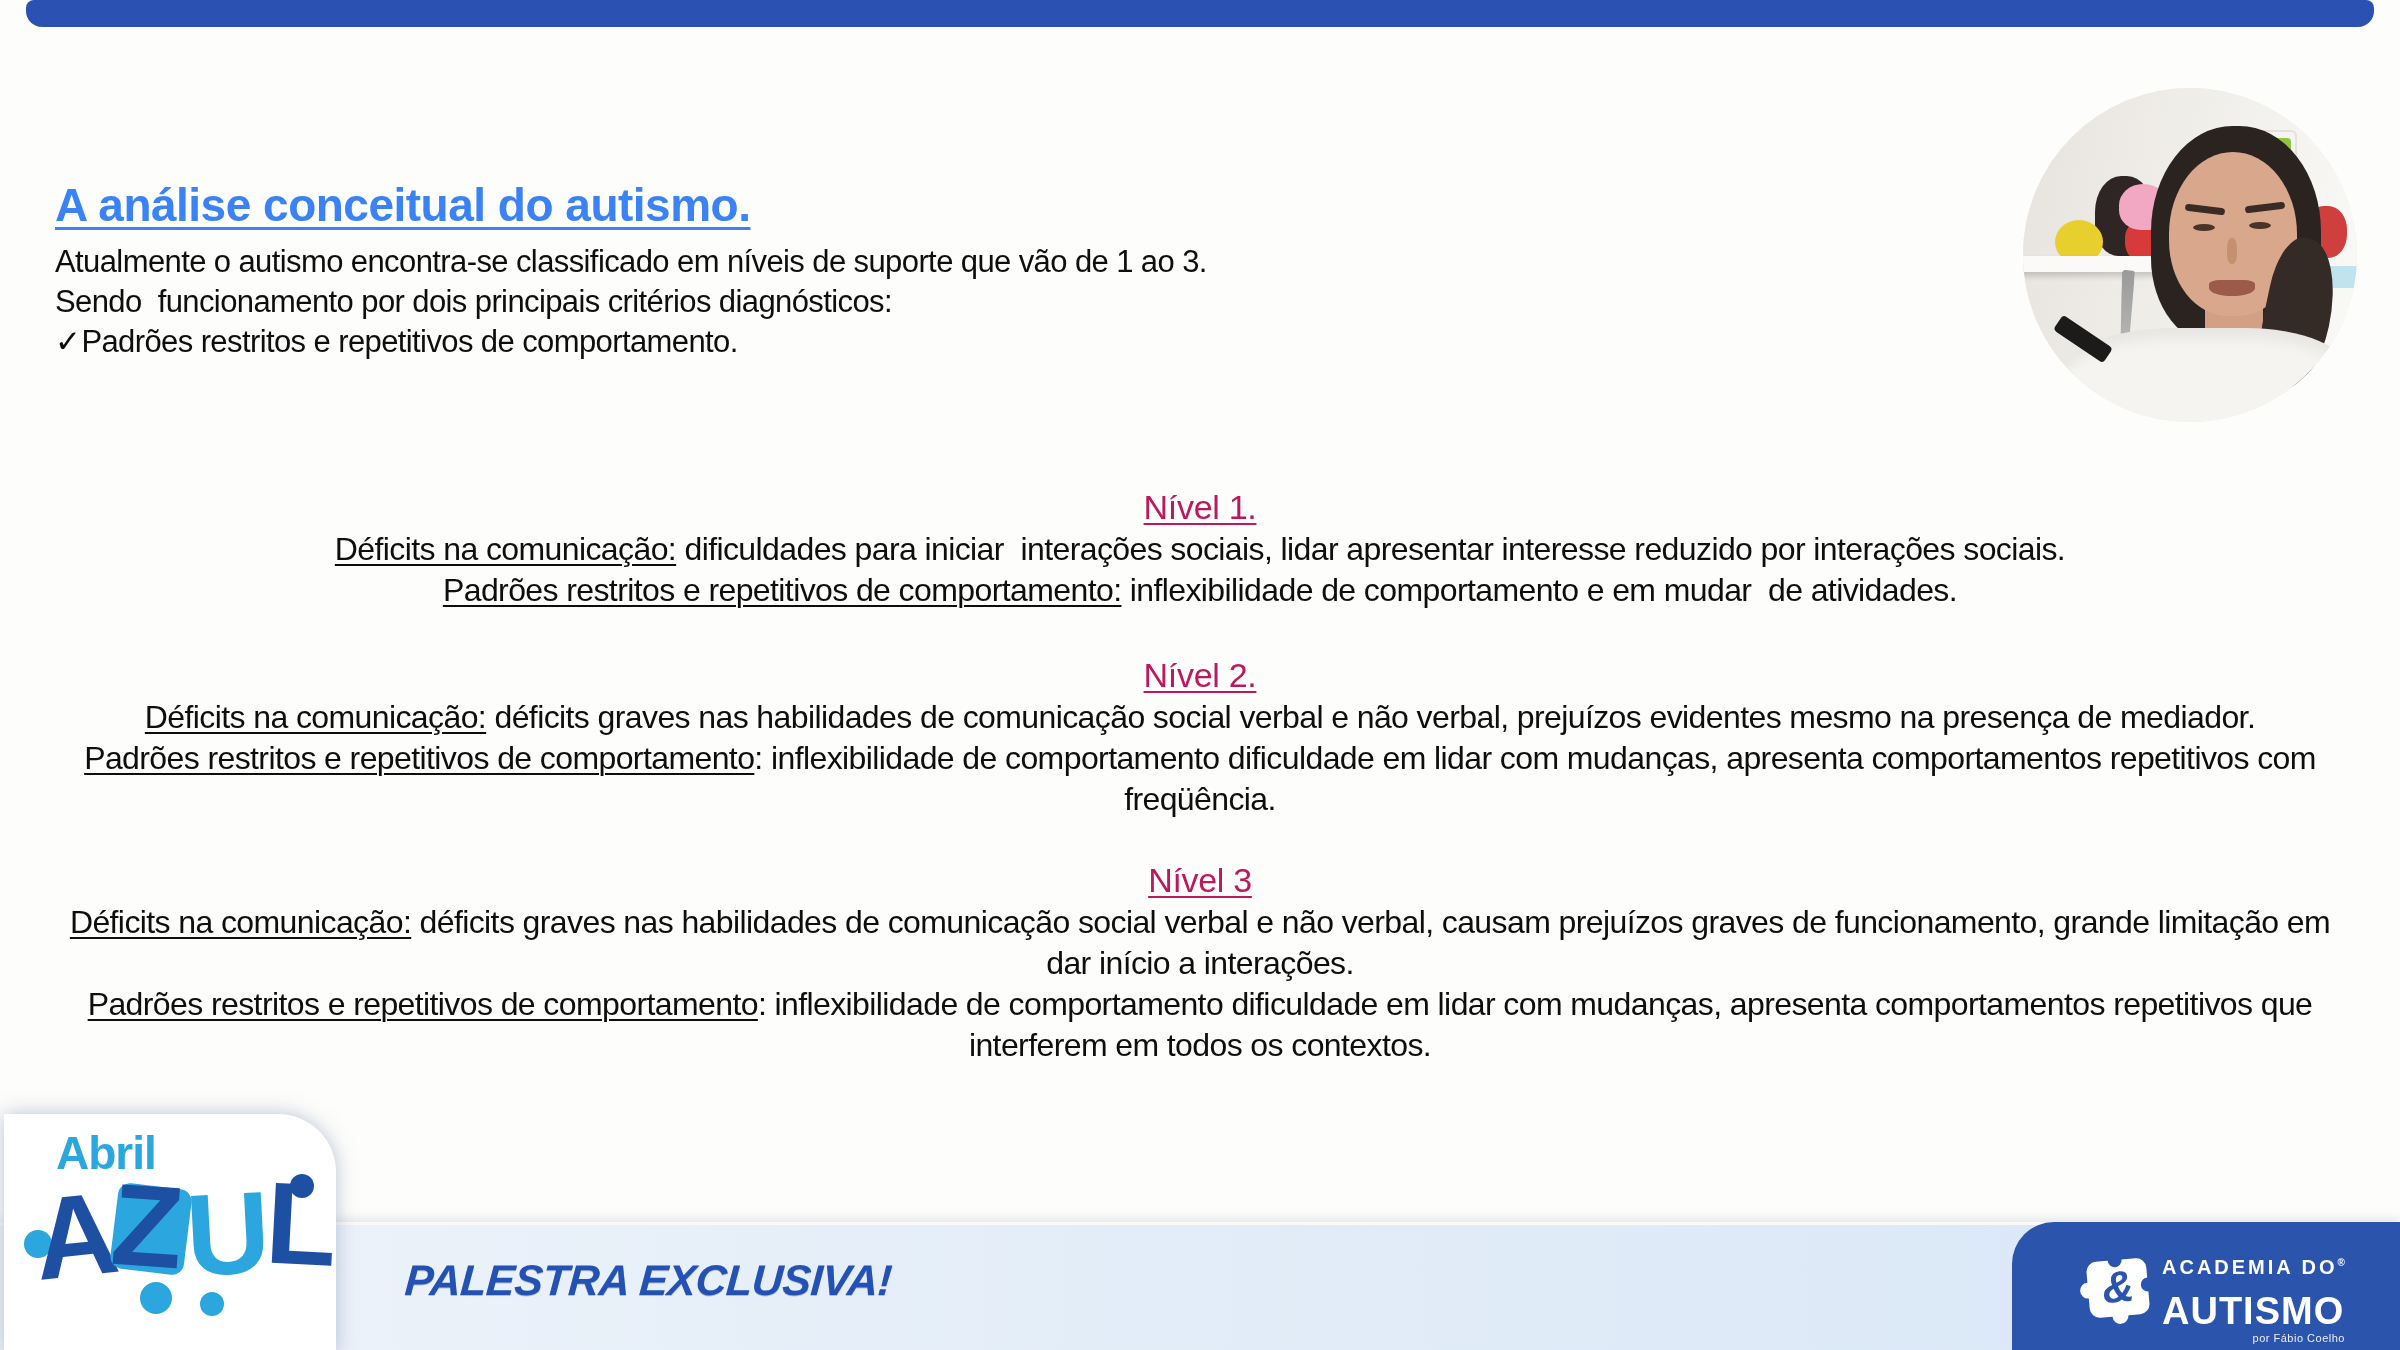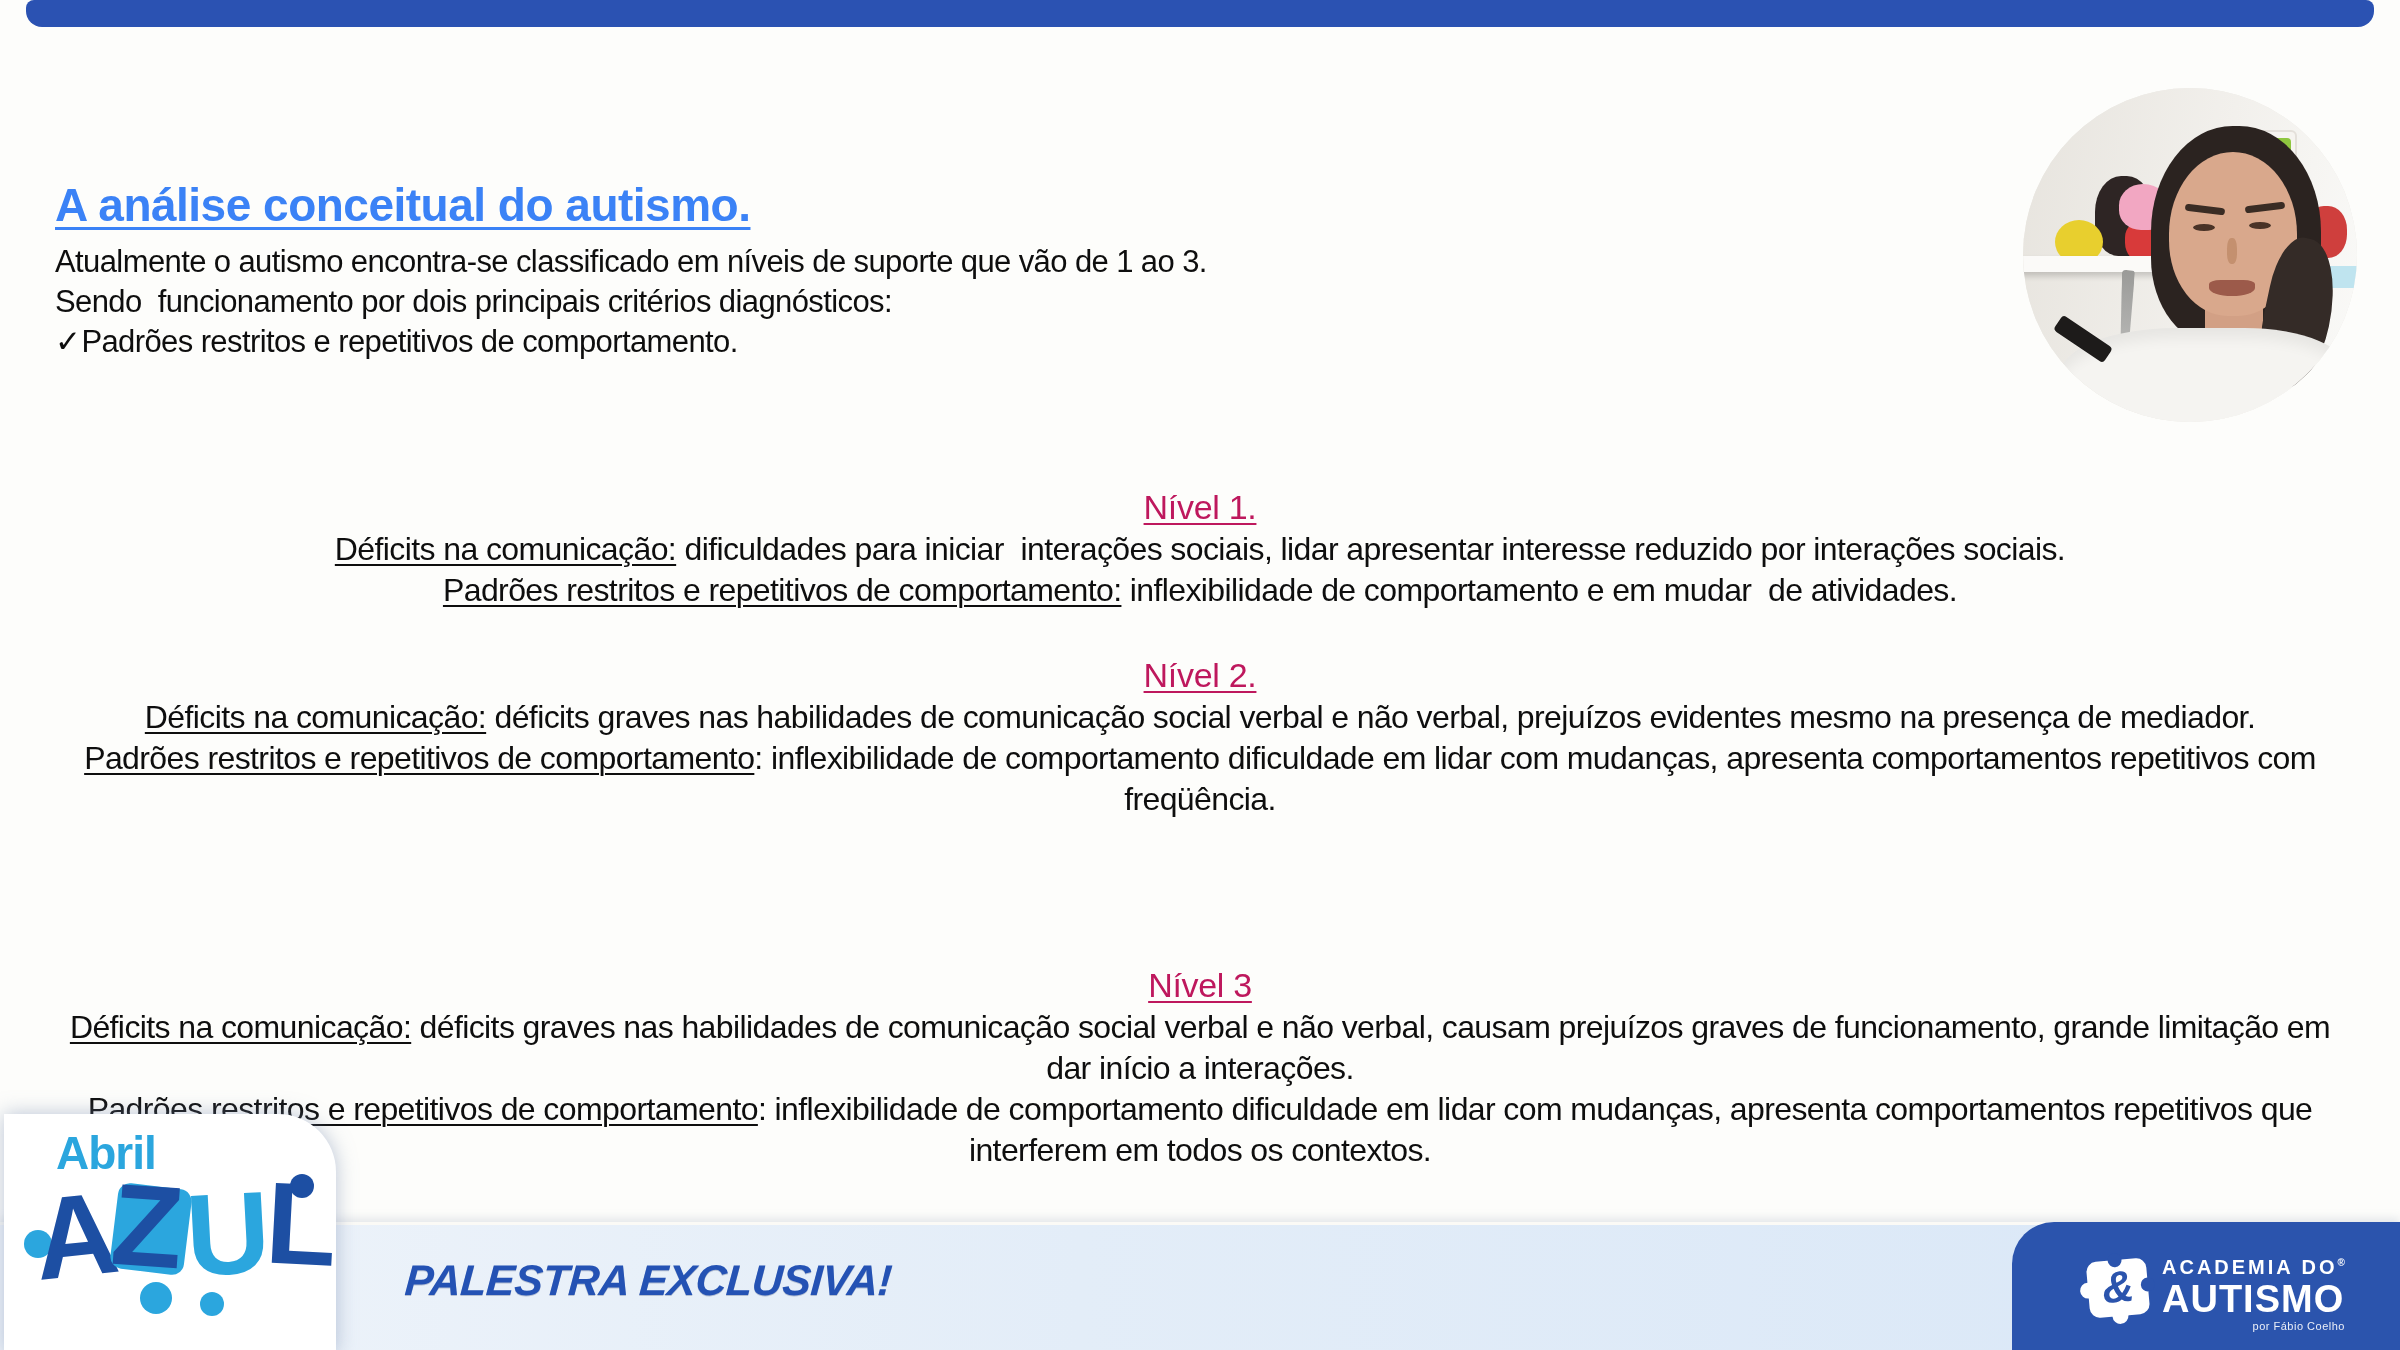--- a/index.html
+++ b/index.html
@@ -56,21 +56,21 @@
     text-decoration:underline;text-decoration-thickness:3px;text-underline-offset:6px;
     letter-spacing:-0.5px;
   }
   .bodyline{font-size:31px;line-height:40px;letter-spacing:-0.6px;white-space:pre-wrap;}
   .check{font-weight:400;margin-right:1px;}
 
   
   .level{position:absolute;left:60px;right:60px;text-align:center;}
   .lv1{top:487px;}
   .lv2{top:655px;}
-  .lv3{top:965px;}
+  .lv3{top:860px;}
   .level-heading{
     display:inline-block;font-size:34px;line-height:40px;color:#be185d;
     text-decoration:underline;text-decoration-thickness:2px;text-underline-offset:4px;
     margin-bottom:2px;letter-spacing:-0.3px;
   }
   .level-line{font-size:32px;line-height:41px;letter-spacing:-0.6px;white-space:pre-wrap;}
   .lbl{text-decoration:underline;text-decoration-thickness:2px;text-underline-offset:4px;}
 
   
   .footer-band{
@@ -118,21 +118,21 @@
   .acad-icon .notch{position:absolute;background:#2b54ad;border-radius:50%;}
   .notch.top{left:22px;top:-7px;width:14px;height:14px;}
   .notch.right{right:-7px;top:20px;width:14px;height:14px;}
   .acad-amp{
     position:absolute;left:0;right:0;top:2px;text-align:center;
     font-size:44px;font-weight:900;color:#2b54ad;font-style:italic;
   }
   .acad-text{position:absolute;left:150px;top:34px;color:#fff;}
   .acad-line1{font-size:20px;font-weight:700;letter-spacing:3px;white-space:nowrap;}
   .acad-line1 .reg{font-size:10px;vertical-align:super;letter-spacing:0;}
-  .acad-line2{font-size:38px;font-weight:800;letter-spacing:1px;line-height:40px;white-space:nowrap;}
+  .acad-line2{font-size:38px;font-weight:800;letter-spacing:1px;line-height:40px;white-space:nowrap;margin-top:12px;}
   .acad-sub{font-size:11px;text-align:right;opacity:.9;margin-top:1px;letter-spacing:.5px;}
 </style>
 </head>
 <body>
 
 <div class="slide">
 
   <div class="top-bar"></div>
 
   <div class="webcam">

